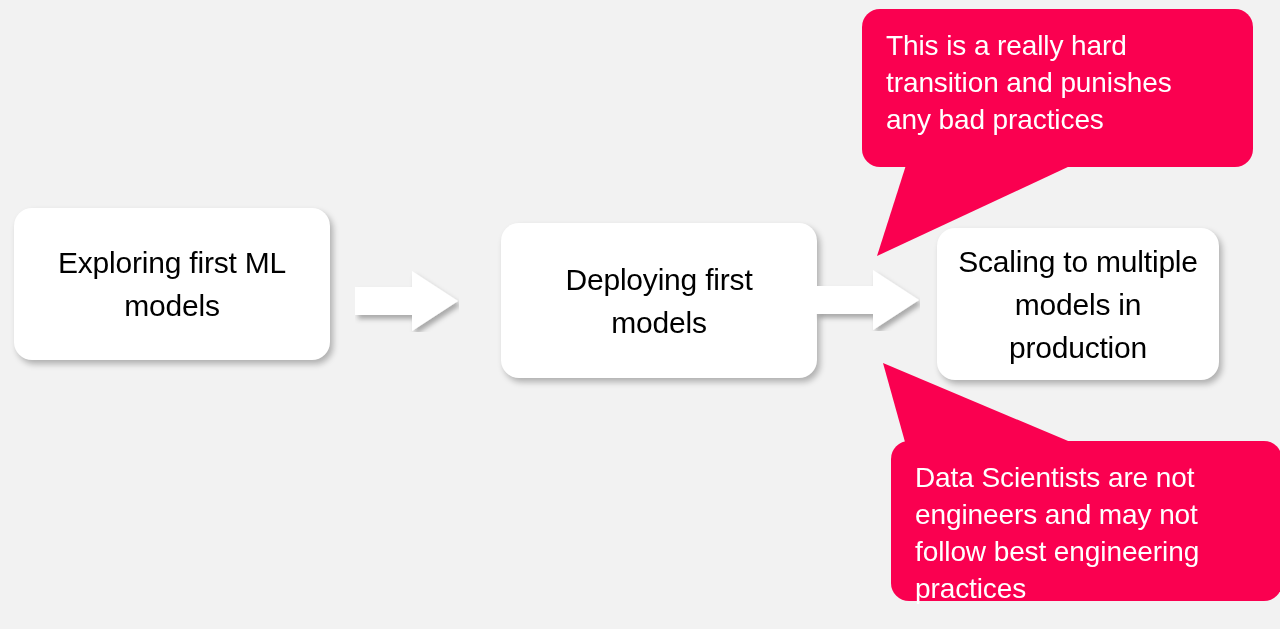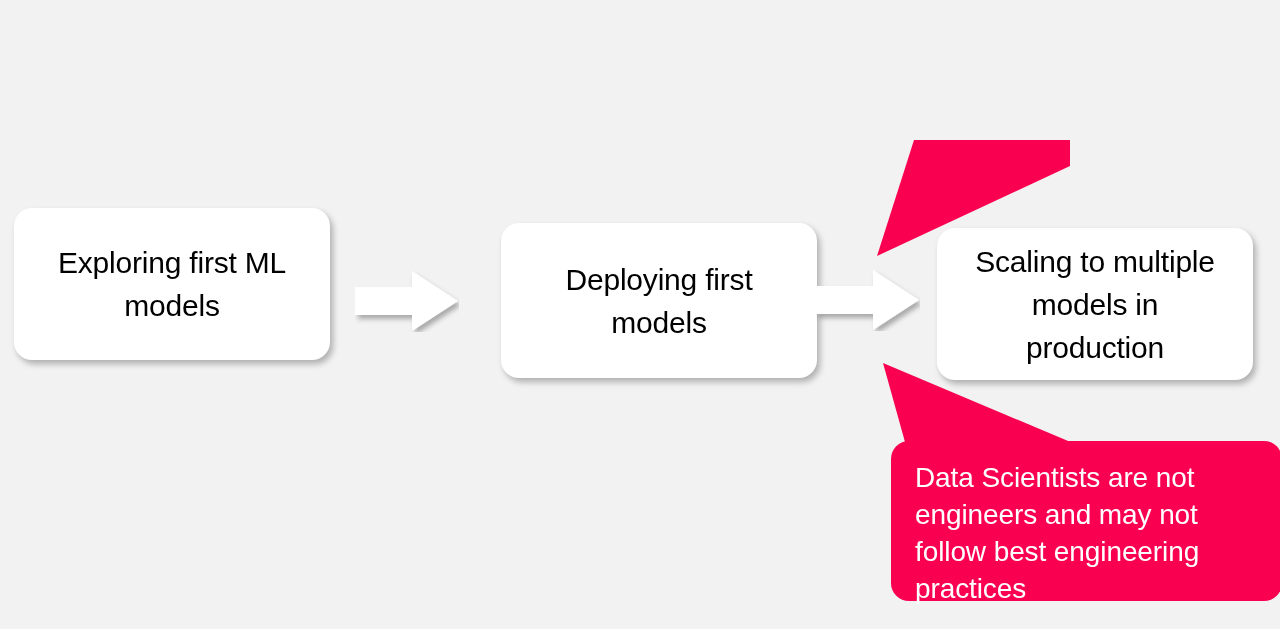--- a/index.html
+++ b/index.html
@@ -36,21 +36,21 @@
     font-size: 30px;
     line-height: 43px;
     color: #000000;
     text-align: center;
     white-space: pre-line;
     letter-spacing: -0.2px;
   }
 
   #box-1 { left: 14px;  top: 208px; width: 316px; height: 152px; justify-content: center; }
   #box-2 { left: 501px; top: 223px; width: 316px; height: 155px; }
-  #box-3 { left: 937px; top: 228px; width: 316px; height: 152px; }
+  #box-3 { left: 937px; top: 228px; width: 282px; height: 152px; }
 
   
   .block-arrow {
     position: absolute;
     width: 104px;
     height: 62px;
   }
   #arrow-1 { left: 355px; top: 270px; }
   #arrow-2 { left: 816px; top: 269px; }
 
@@ -137,20 +137,25 @@
 models in
 production</div>
   </div>
 
   <div class="callout" id="callout-top">
     <div class="callout-tail">
       <svg width="220" height="140" viewBox="0 0 220 140" xmlns="http://www.w3.org/2000/svg">
         <polygon points="64,0 220,0 220,26 27,116" fill="#fa0050"></polygon>
       </svg>
     </div>
+    <div class="callout-body">
+      <div class="callout-text">This is a really hard
+transition and punishes
+any bad practices</div>
+    </div>
   </div>
 
   <div class="callout" id="callout-bottom">
     <div class="callout-tail">
       <svg width="230" height="110" viewBox="0 0 230 110" xmlns="http://www.w3.org/2000/svg">
         <polygon points="33,13 230,96 230,110 60,110" fill="#fa0050"></polygon>
       </svg>
     </div>
     <div class="callout-body">
       <div class="callout-text">Data Scientists are not

